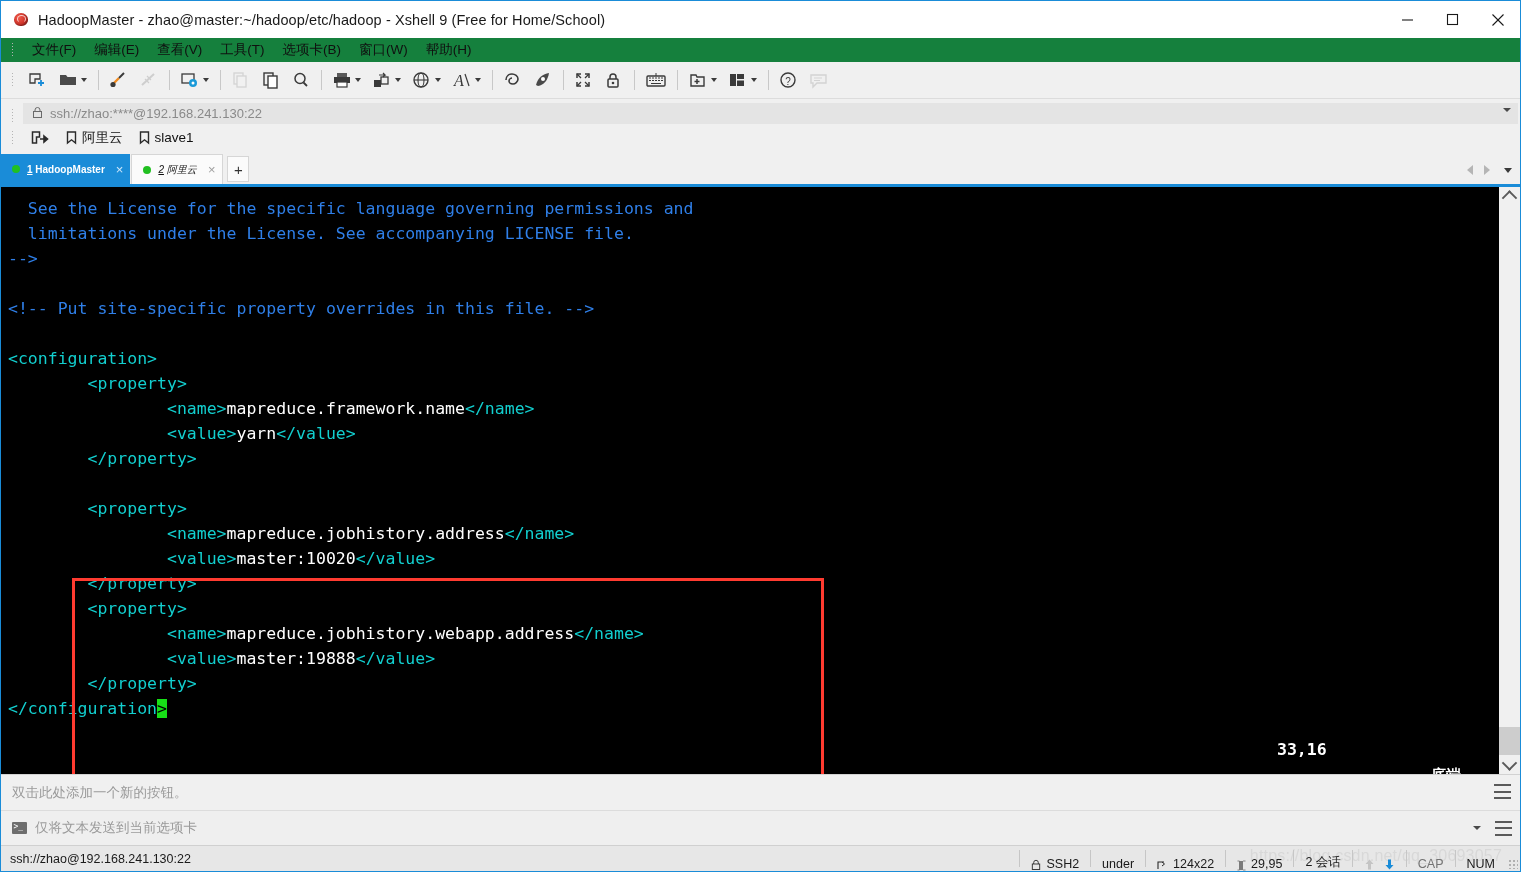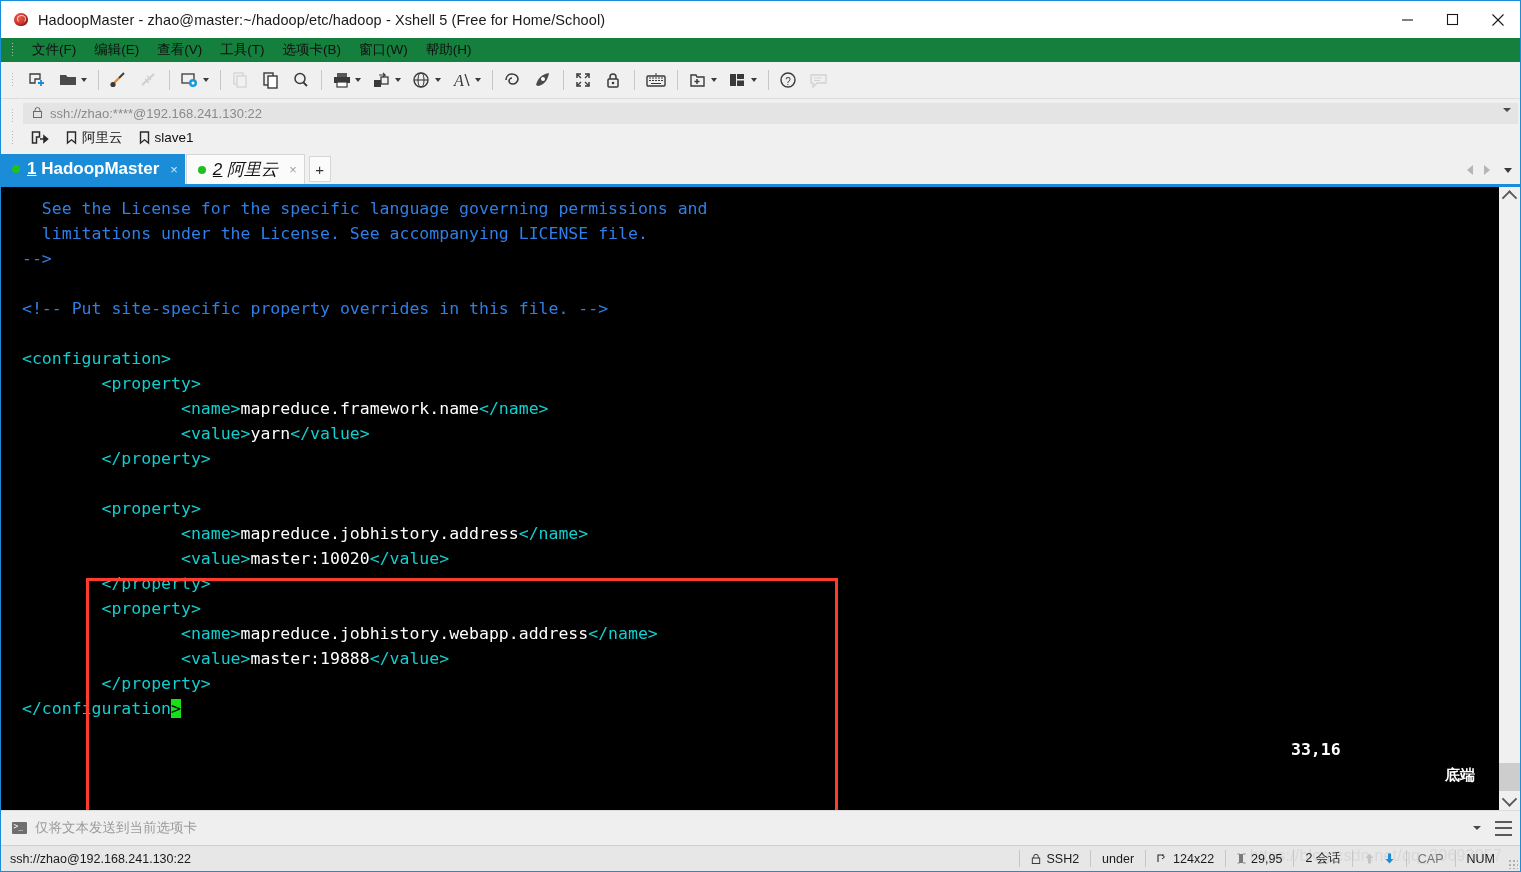--- a/index.html
+++ b/index.html
@@ -115,21 +115,21 @@
   .tab{
     height:30px;display:flex;align-items:center;padding:0 7px 0 11px;
     margin-right:1px;box-sizing:border-box;position:relative;
   }
   .tab.active{background:#1a8cd8;color:#fff;}
   .tab.inactive{background:#fbfbfb;border:1px solid #d6d6d6;border-bottom:none;color:#111;font-style:italic;}
   .tdot{
     width:8px;height:8px;border-radius:50%;background:#21c021;
     margin-right:7px;flex:none;
   }
-  .tlabel{font-size:17px;white-space:nowrap;}
+  .tlabel{font-size:10px;white-space:nowrap;}
   .tlabel .num{text-decoration:underline;}
   .tab.active .tlabel{font-weight:bold;color:#fff;}
   .tclose{
     font-size:13px;margin-left:11px;line-height:1;
   }
   .tab.active .tclose{color:#cfe8fb;}
   .tab.inactive .tclose{color:#a0a0a0;}
   .tabadd{
     width:22px;height:26px;margin-left:3px;margin-bottom:2px;
     background:#fbfbfb;border:1px solid #d6d6d6;
@@ -145,21 +145,20 @@
   .tri-d{width:0;height:0;border-left:4.5px solid transparent;border-right:4.5px solid transparent;border-top:5px solid #3a3a3a;margin-left:9px;margin-right:4px;}
 
   
   .termwrap{flex:1;display:flex;min-height:0;background:#000;}
   .term{
     flex:1;position:relative;background:#000;overflow:hidden;
     font-family:"DejaVu Sans Mono","Liberation Mono",monospace;
     font-size:16.5px;line-height:25px;
     padding-top:9px;
     white-space:pre;
-    margin-left:14px;
   }
   .line{height:25px;padding-left:7px;white-space:pre;}
   .c-comment{color:#2f7fe8;}
   .c-tag{color:#12cfcf;}
   .c-text{color:#ffffff;}
   .cursor{background:#17e017;color:#000;}
   .redbox{
     position:absolute;left:71px;top:391px;width:752px;height:321px;
     border:3px solid #ff3b30;box-sizing:border-box;pointer-events:none;
   }
@@ -231,21 +230,21 @@
     display:flex;align-items:center;position:relative;
     font-size:12.5px;color:#1a1a1a;
     border-top:1px solid #d0d0d0;
   }
   .st-left{padding-left:9px;white-space:nowrap;}
   .st-right{
     position:absolute;right:0;top:0;height:25px;
     display:flex;align-items:center;
   }
   .st-cell{
-    display:flex;align-items:center;height:25px;padding:0 11px;white-space:nowrap;
+    display:flex;align-items:flex-end;height:25px;padding:0 11px;white-space:nowrap;
   }
   .st-sep{width:1px;height:17px;background:#c6c6c6;}
   .st-dim{color:#737373;}
   .watermark{
     position:absolute;right:18px;top:1px;
     font-size:16px;color:#d8d8d8;white-space:nowrap;
     font-family:"Liberation Sans",sans-serif;
     pointer-events:none;letter-spacing:.2px;
   }
   .grip-corner{
@@ -257,21 +256,21 @@
 </head>
 <body>
 
 <div class="app">
 
   <div class="titlebar">
     <div class="tb-icon">
       <div class="shell"></div>
         <div class="swirl"></div>
     </div>
-    <div class="tb-title">HadoopMaster - zhao@master:~/hadoop/etc/hadoop - Xshell 5 (Free for Home/School)</div>
+    <div class="tb-title">HadoopMaster - zhao@master:~/hadoop/etc/hadoop - Xshell 9 (Free for Home/School)</div>
     <div class="wbtns">
       <div class="wbtn">
         <svg width="13" height="13" viewBox="0 0 13 13">
             <line x1="1" y1="7" x2="12" y2="7" stroke="#1a1a1a" stroke-width="1.1"></line>
           </svg>
       </div>
       <div class="wbtn">
         <svg width="13" height="13" viewBox="0 0 13 13">
             <rect x="1.5" y="1.5" width="10" height="10" fill="none" stroke="#1a1a1a" stroke-width="1.1"></rect>
           </svg>
@@ -527,20 +526,28 @@
         </div>
       <div class="sb-track">
         <div class="sb-thumb"></div>
       </div>
       <div class="sb-arrow">
           <span class="chev down"></span>
         </div>
     </div>
   </div>
 
+  <div class="quickbar">
+    <span class="quicktext">双击此处添加一个新的按钮。</span>
+    <span class="hamb">
+        <i></i>
+        <i></i>
+        <i></i>
+      </span>
+  </div>
 
   <div class="sendbar">
     <span class="sendico"></span>
     <span class="sendtext">仅将文本发送到当前选项卡</span>
     <span class="sendright">
       <span class="sendcaret"></span>
       <span class="hamb" style="position:static;">
           <i></i>
           <i></i>
           <i></i>

